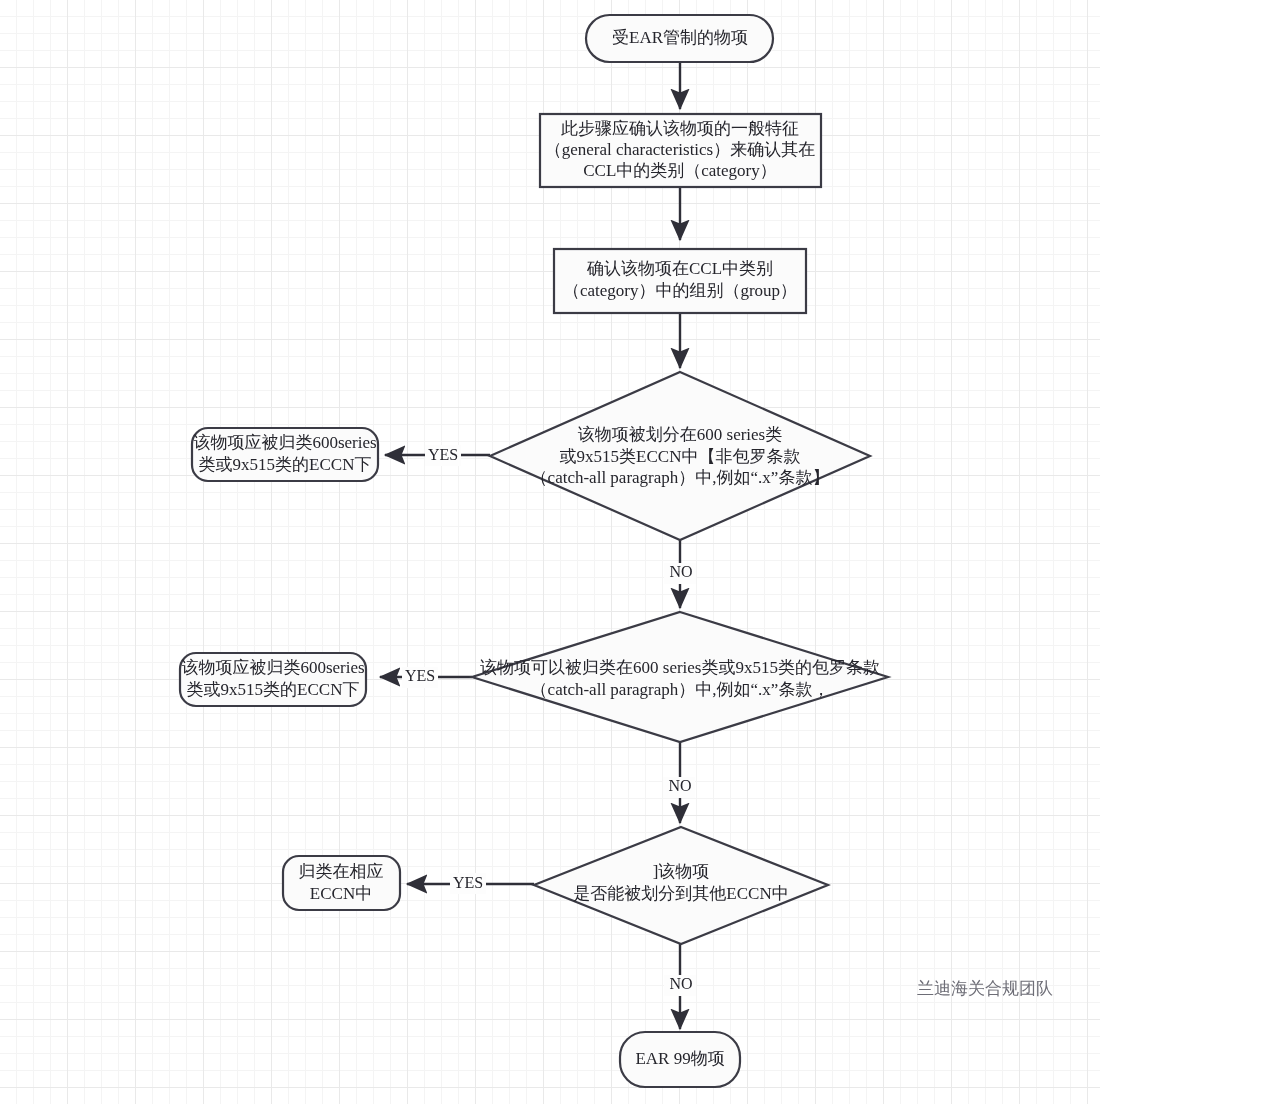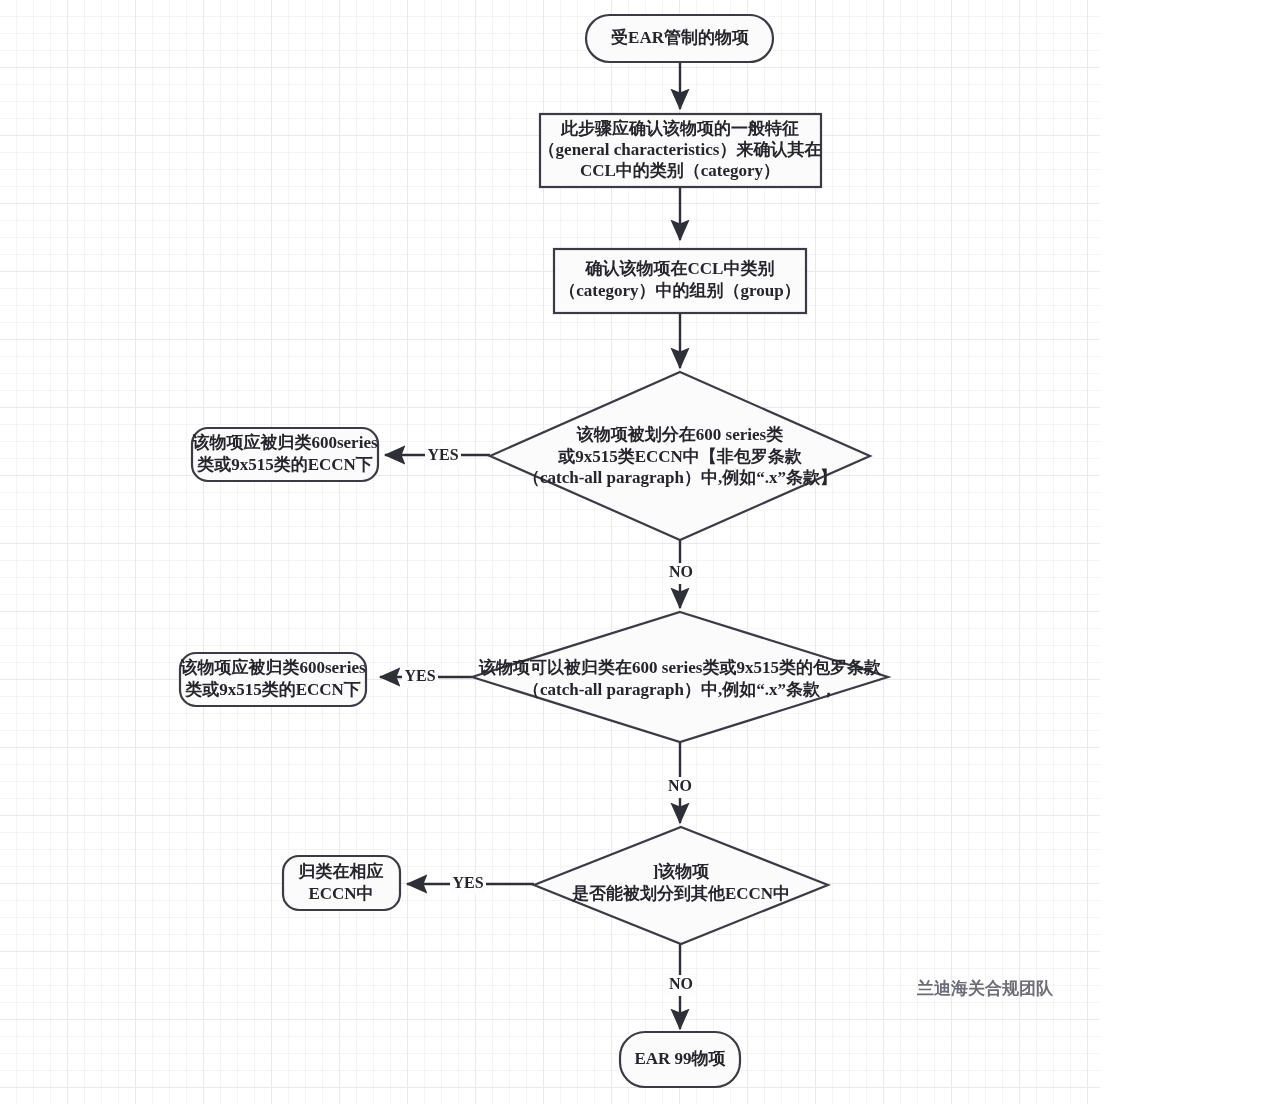--- a/index.html
+++ b/index.html
@@ -14,21 +14,20 @@
     background-color: #ffffff;
     background-image:
       linear-gradient(to right, #e9e9e9 1px, transparent 1px),
       linear-gradient(to bottom, #e9e9e9 1px, transparent 1px),
       linear-gradient(to right, #f4f4f4 1px, transparent 1px),
       linear-gradient(to bottom, #f4f4f4 1px, transparent 1px);
     background-size: 68px 68px, 68px 68px, 17px 17px, 17px 17px;
     background-position: -1px -1px, -1px -1px, -1px -1px, -1px -1px;
     overflow: hidden;
     font-family: "Liberation Serif", serif;
-    font-weight: bold;
   }
   svg.flow {
     position: absolute;
     left: 0;
     top: 0;
     width: 1266px;
     height: 1104px;
   }
   .shape-stroke { stroke: #3b3b45; stroke-width: 2.2; fill: #fbfbfb; }
   .conn { stroke: #2f2f38; stroke-width: 2.4; fill: none; }

